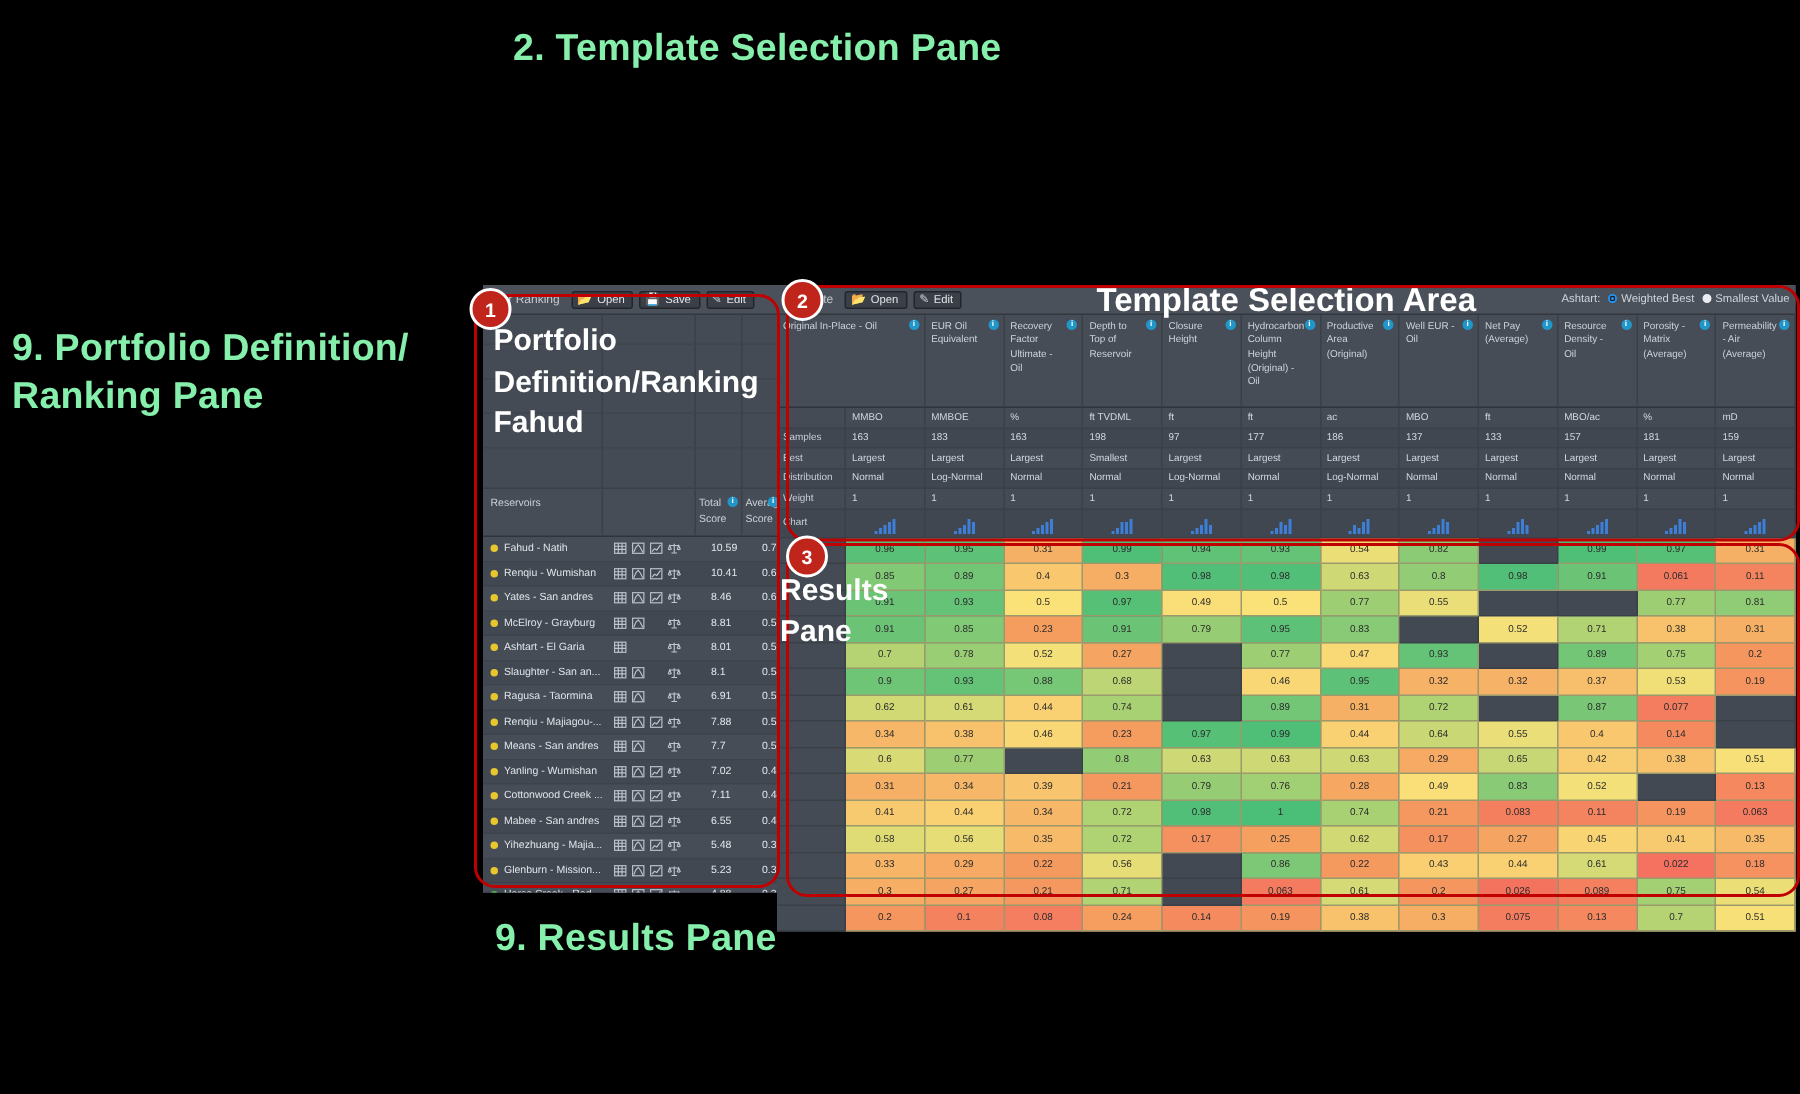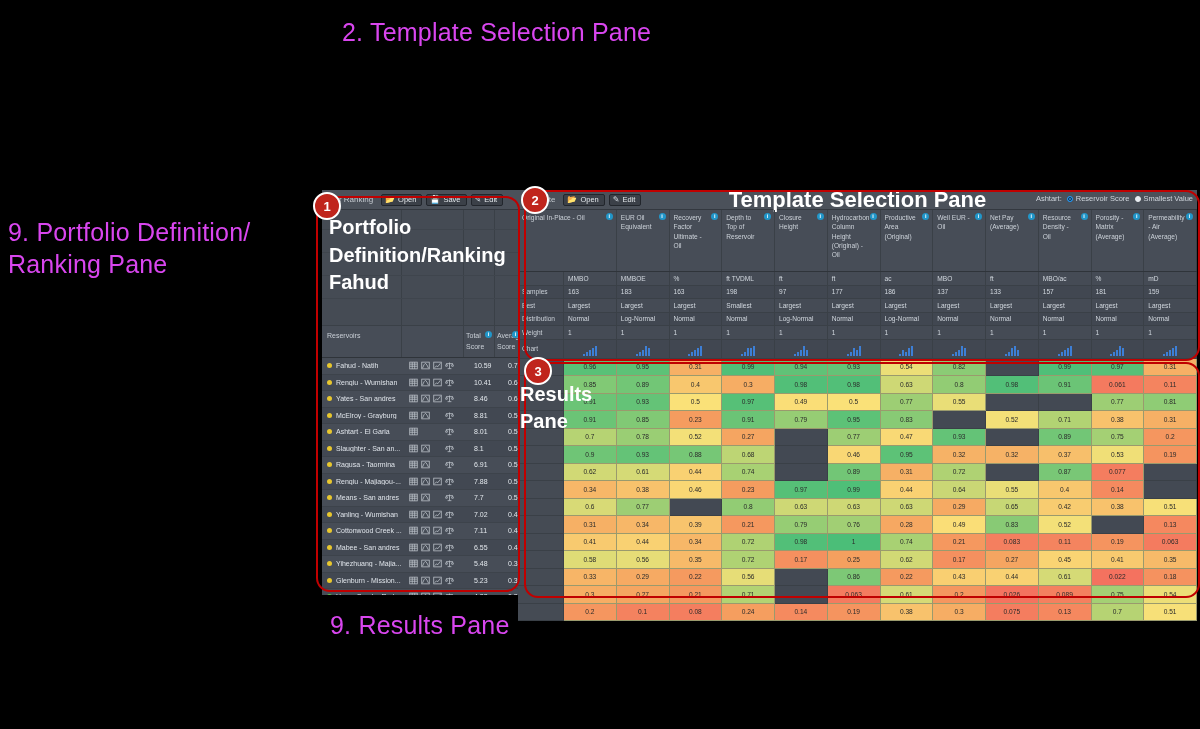--- a/index.html
+++ b/index.html
@@ -2,21 +2,21 @@
 <html><head>
 <meta charset="utf-8">
 <style>
   html,body{margin:0;padding:0;}
   body{
     width:1200px;height:729px;background:#000;overflow:hidden;
     font-family:"Liberation Sans",sans-serif;position:relative;
   }
   
   .annot{
-    position:absolute;color:#d946ef;font-weight:normal;
+    position:absolute;color:#86efac;font-weight:bold;
     font-family:"Liberation Sans",sans-serif;letter-spacing:.2px;
     line-height:1.28;white-space:pre-line;
   }
   #annot-1{left:8px;top:216px;font-size:25px;}
   #annot-2{left:342px;top:16px;font-size:25px;}
   #annot-3{left:330px;top:609px;font-size:25px;}
 
   
   #app{
     position:absolute;left:322px;top:190px;width:875px;height:405px;
@@ -658,26 +658,26 @@
     <div class="rp-toolbar">
       <span class="lp-tb-title">Template</span>
       <div class="tbtn">
         <span class="ic ic-open">📂</span>
         <span>Open</span>
       </div>
       <div class="tbtn">
         <span class="ic ic-edit">✎</span>
         <span>Edit</span>
       </div>
-      <div id="tpl-banner">Template Selection Pane</div>
+      <div id="tpl-banner">Template Selection Area</div>
       <div class="display-box">
         <span>Ashtart:</span>
         <span class="rlabel">
           <span class="radio on"></span>
-          <span>Reservoir Score</span>
+          <span>Weighted Best</span>
         </span>
         <span class="rlabel">
           <span class="radio off"></span>
           <span>Smallest Value</span>
         </span>
       </div>
     </div>
 
     <div id="param-head">
         <div class="pcell" style="width: 98.75px;">

